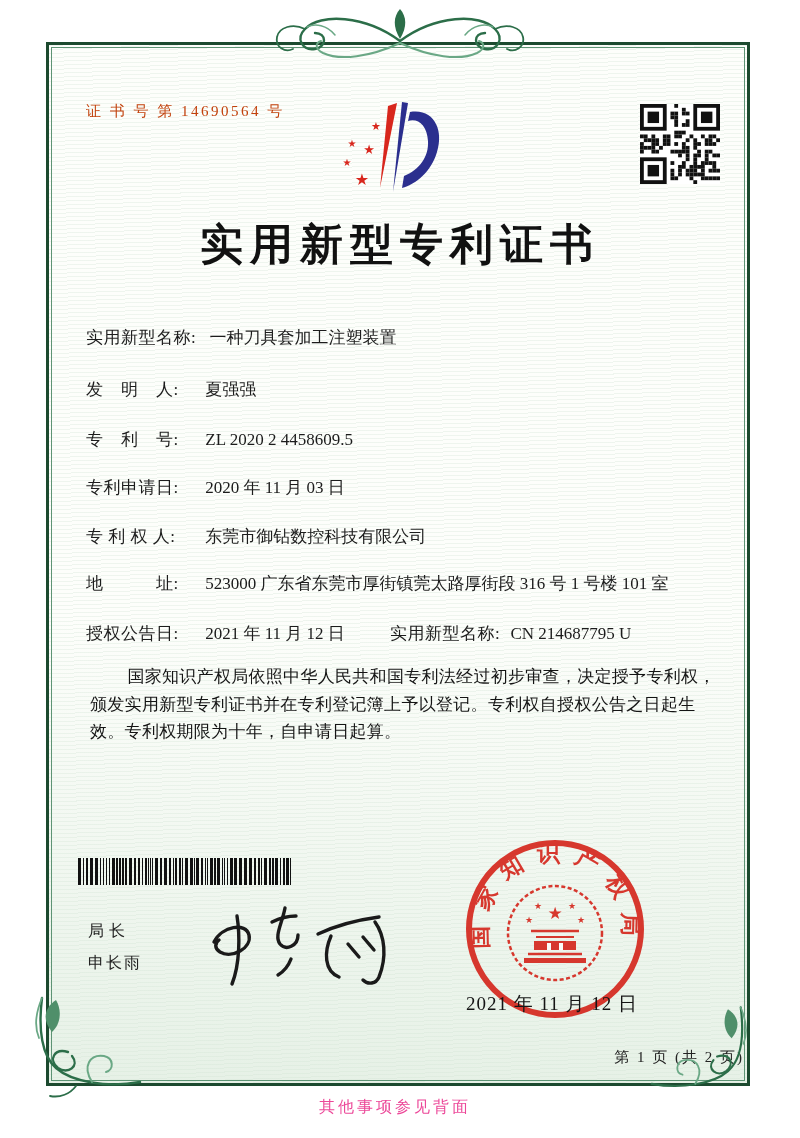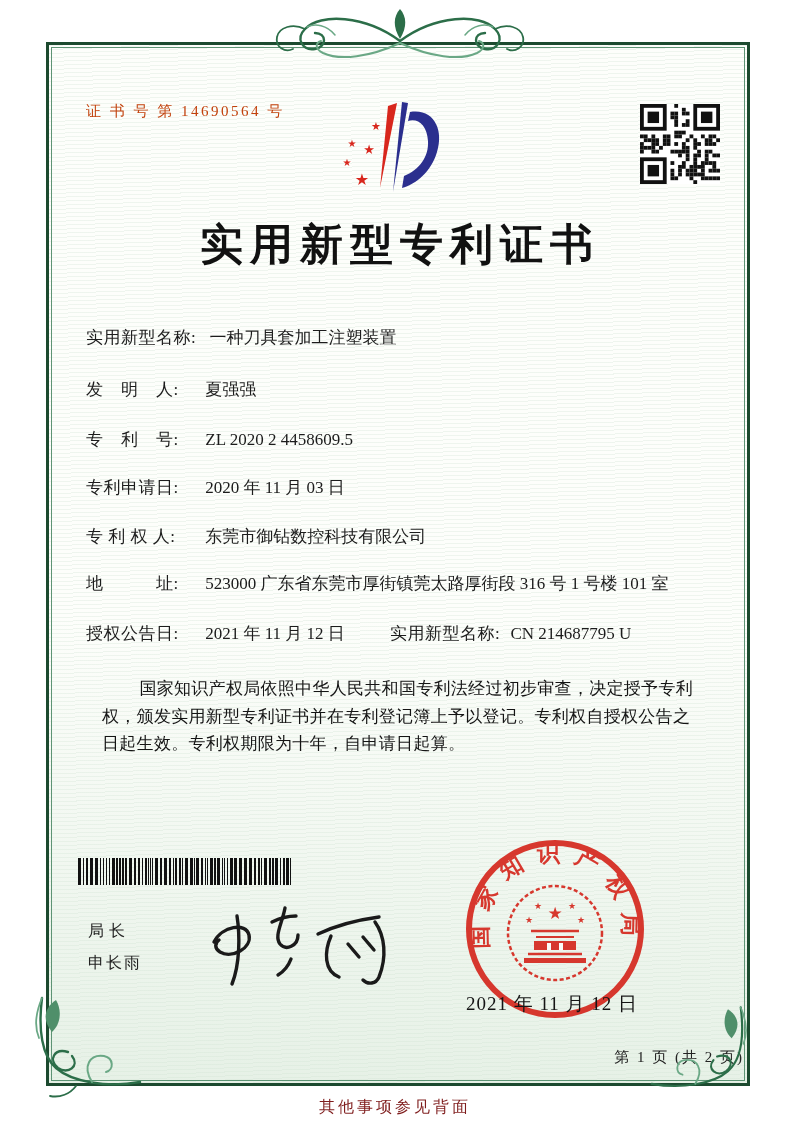--- a/index.html
+++ b/index.html
@@ -14,25 +14,25 @@
   }
   .frame::before{content:"";position:absolute;inset:2px;border:1px solid #5d9374;pointer-events:none;}
   .cert-no{left:86px;top:102px;font-size:15px;letter-spacing:2.5px;color:#c2410c;}
   .title{left:0;right:0;top:216px;text-align:center;font-size:43px;font-weight:700;letter-spacing:7px;color:#111;}
   .row{left:86px;width:645px;font-size:17px;line-height:24px;}
   .row .lbl{display:inline-block;min-width:106px;vertical-align:top;letter-spacing:0.5px;}
   .row .val{display:inline-block;vertical-align:top;max-width:522px;margin-left:9px;}
   .grant{position:absolute;left:304px;top:0;white-space:nowrap;}
   .grant .lbl{min-width:0;margin-right:6px;}
   .paras{left:86px;top:659px;width:634px;font-size:17px;line-height:27.5px;color:#141414;}
-  .paras p{margin:16px;text-indent:2.2em;letter-spacing:0.3px;}
+  .paras p{margin:4px;text-indent:2.2em;letter-spacing:0.3px;}
   .director{font-size:16px;color:#222;}
   .seal-date{left:466px;top:991px;font-size:19px;color:#151515;letter-spacing:1px;z-index:6;}
   .page-info{left:46px;width:698px;top:1048px;text-align:right;font-size:15px;letter-spacing:2px;color:#222;}
-  .back-note{left:46px;width:698px;top:1097px;text-align:center;font-size:16px;letter-spacing:3px;color:#7f1d1d;}
+  .back-note{left:46px;width:698px;top:1097px;text-align:center;font-size:16px;letter-spacing:3px;color:#ec4899;}
   svg{display:block;}
   .seal-svg{opacity:.92;z-index:5;}
 </style>
 </head>
 <body>
 
 <div class="frame"></div>
 
 <svg class="abs" style="left:235px;top:5px;z-index:2;" width="330" height="66" viewBox="0 0 330 66">
   <g stroke="#2c6e49" fill="none" stroke-width="2.4" stroke-linecap="round">

